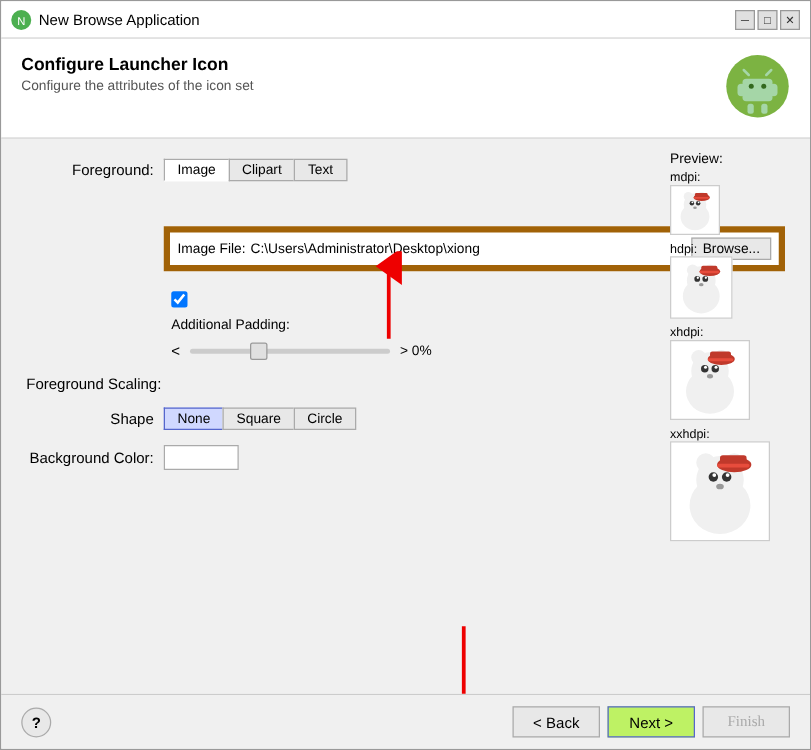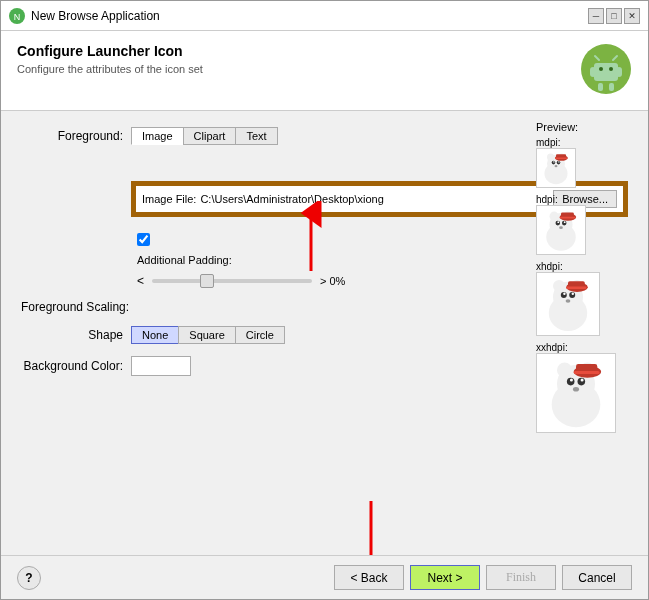--- a/index.html
+++ b/index.html
@@ -573,16 +573,15 @@
   </div>
 
   <div class="footer">
     <div class="footer-left">
       <div class="help-btn">?</div>
     </div>
     <div class="footer-right">
       <button class="footer-btn">&lt; Back</button>
       <button class="footer-btn primary">Next &gt;</button>
       <button class="footer-btn disabled" disabled="">Finish</button>
-      <button class="footer-btn">Cancel</button>
     </div>
   </div>
 </div>
 
 </body></html>

